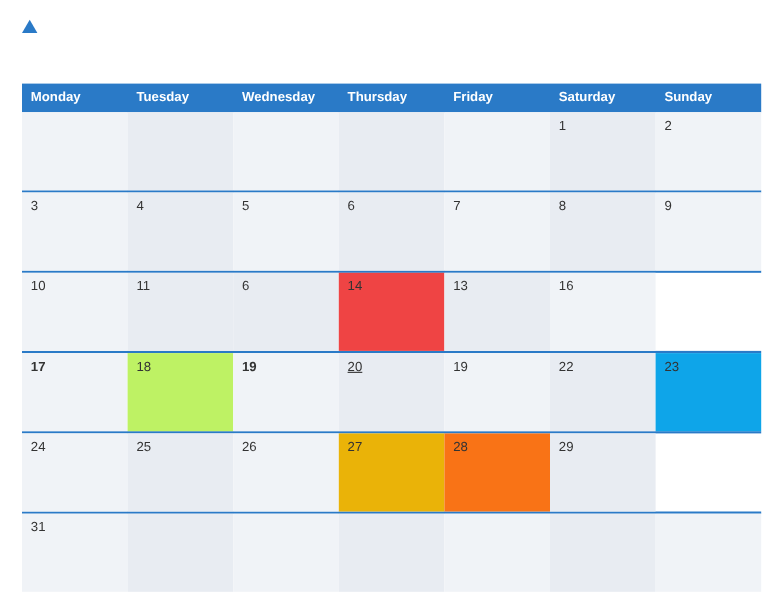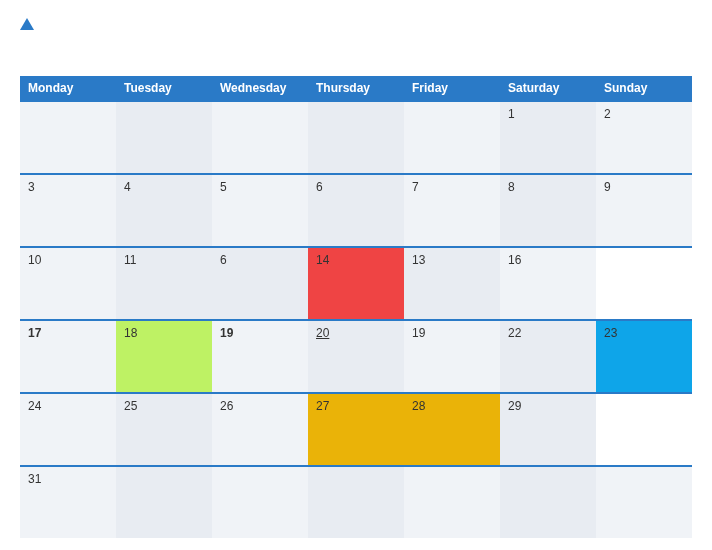--- a/index.html
+++ b/index.html
@@ -221,21 +221,21 @@
           </div>
           <div class="cal-cell" style="background: rgb(232, 236, 242);">
             <span class="day-num">25</span>
           </div>
           <div class="cal-cell" style="background: rgb(240, 243, 247);">
             <span class="day-num">26</span>
           </div>
           <div class="cal-cell" style="background: #eab308;">
             <span class="day-num">27</span>
           </div>
-          <div class="cal-cell" style="background: #eab308;">
+          <div class="cal-cell" style="background: #f97316;">
             <span class="day-num">28</span>
           </div>
           <div class="cal-cell" style="background: rgb(232, 236, 242);">
             <span class="day-num">29</span>
           </div>
         </div>
         <div class="cal-week">
           <div class="cal-cell" style="background: rgb(240, 243, 247);">
             <span class="day-num">31</span>
           </div>

